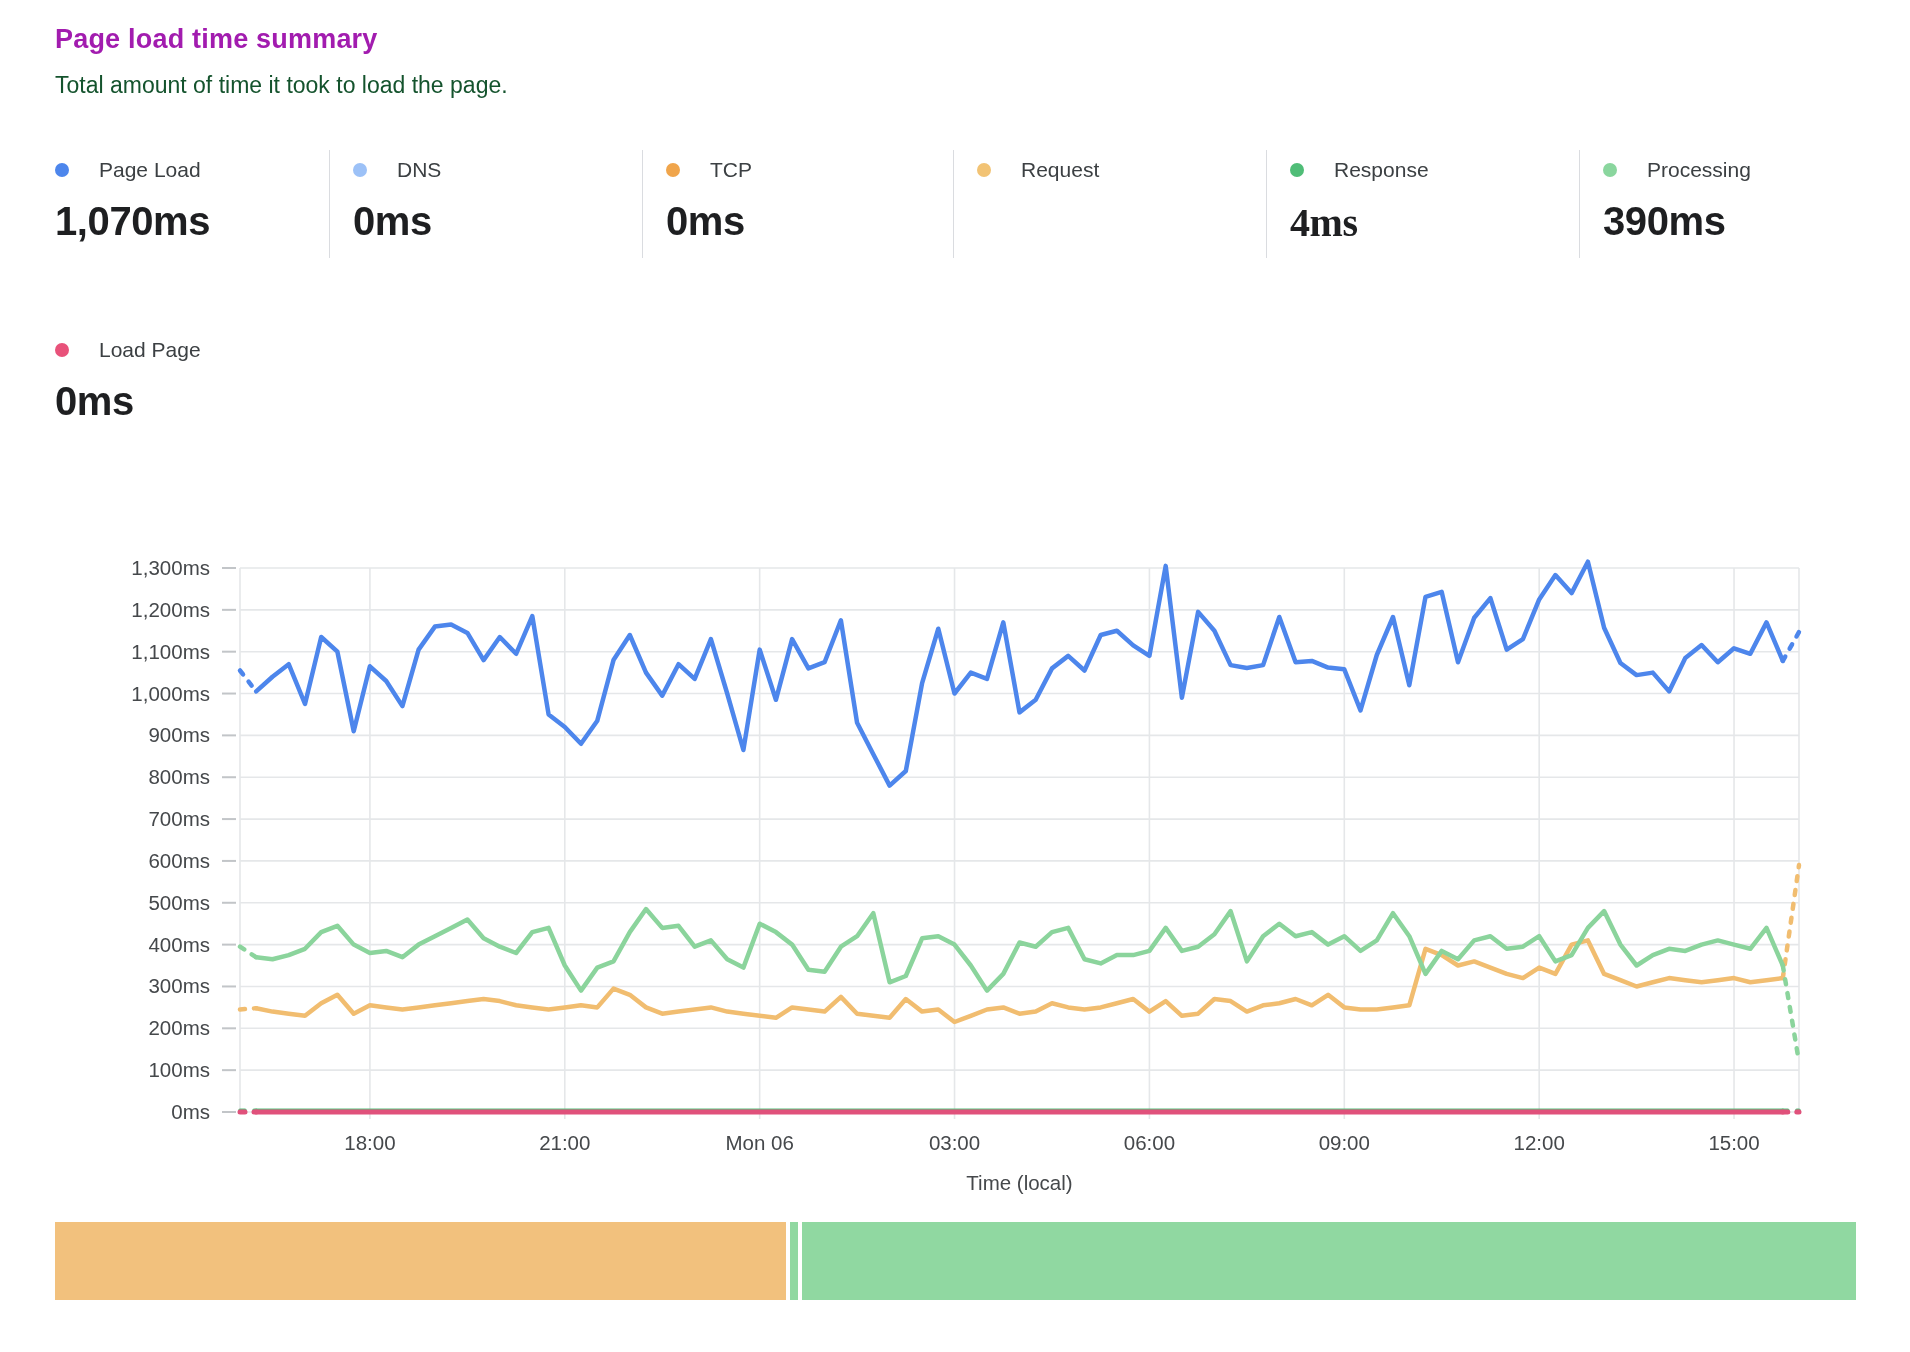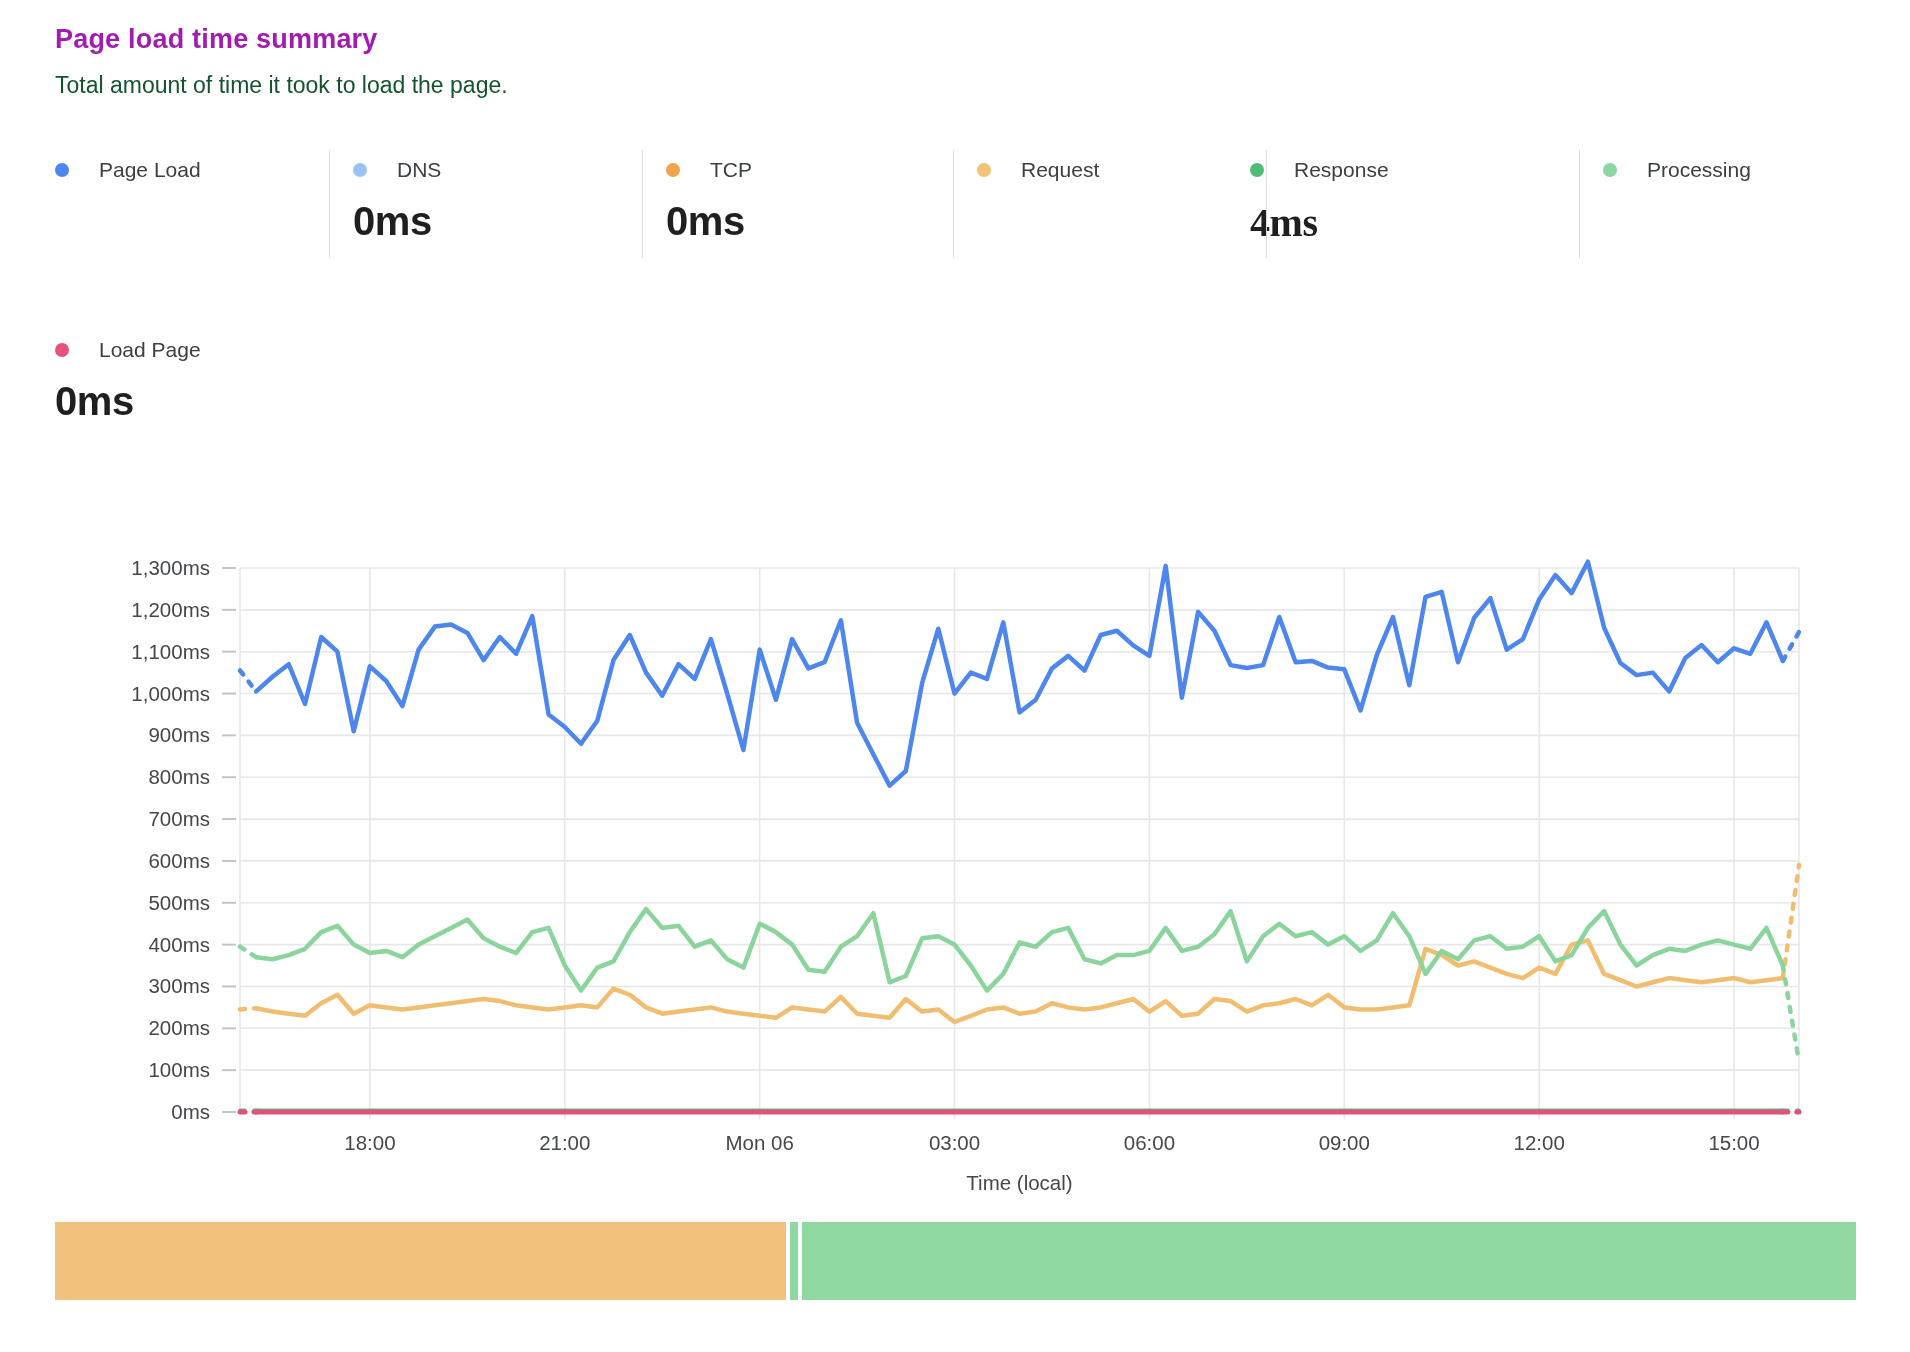--- a/index.html
+++ b/index.html
@@ -20,20 +20,21 @@
 <body>
 
 <div class="abs page-title">Page load time summary</div>
 <div class="abs page-subtitle">Total amount of time it took to load the page.</div>
 
 <div class="abs metric" style="left:55px;top:158px;">
   <div class="metric-label-row">
       <span class="dot" style="background:#4d86ec"></span>
       <span>Page Load</span>
     </div>
+  <div class="metric-value" style="margin-top:17px;">1,070ms</div>
 </div>
 <div class="abs metric" style="left:353px;top:158px;">
   <div class="metric-label-row">
       <span class="dot" style="background:#9cc1f7"></span>
       <span>DNS</span>
     </div>
   <div class="metric-value" style="margin-top:17px;">0ms</div>
 </div>
 <div class="abs metric" style="left:666px;top:158px;">
   <div class="metric-label-row">
@@ -41,32 +42,33 @@
       <span>TCP</span>
     </div>
   <div class="metric-value" style="margin-top:17px;">0ms</div>
 </div>
 <div class="abs metric" style="left:977px;top:158px;">
   <div class="metric-label-row">
       <span class="dot" style="background:#f2c374"></span>
       <span>Request</span>
     </div>
 </div>
-<div class="abs metric" style="left:1250px;top:158px;">
+<div class="abs metric" style="left:1290px;top:158px;">
   <div class="metric-label-row">
       <span class="dot" style="background:#4fbd77"></span>
       <span>Response</span>
     </div>
   <div class="metric-value" style="margin-top:17px;font-family:Liberation Serif, serif;">4ms</div>
 </div>
 <div class="abs metric" style="left:1603px;top:158px;">
   <div class="metric-label-row">
       <span class="dot" style="background:#8ad69e"></span>
       <span>Processing</span>
     </div>
+  <div class="metric-value" style="margin-top:17px;">390ms</div>
 </div>
 
 <div class="abs divider" style="left:329px;"></div>
 <div class="abs divider" style="left:642px;"></div>
 <div class="abs divider" style="left:953px;"></div>
 <div class="abs divider" style="left:1266px;"></div>
 <div class="abs divider" style="left:1579px;"></div>
 
 <div class="abs metric" style="left:55px;top:338px;">
   <div class="metric-label-row">

